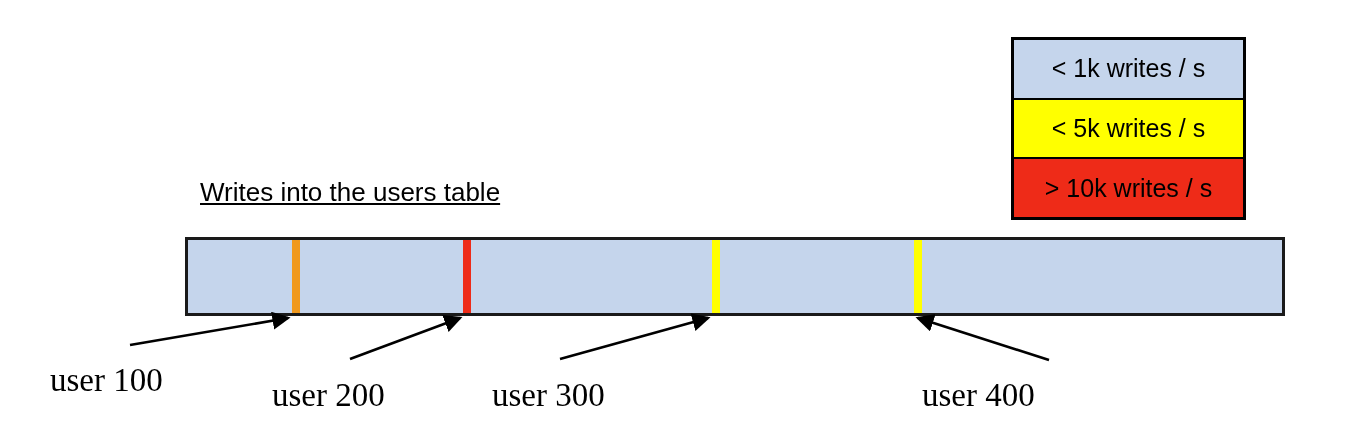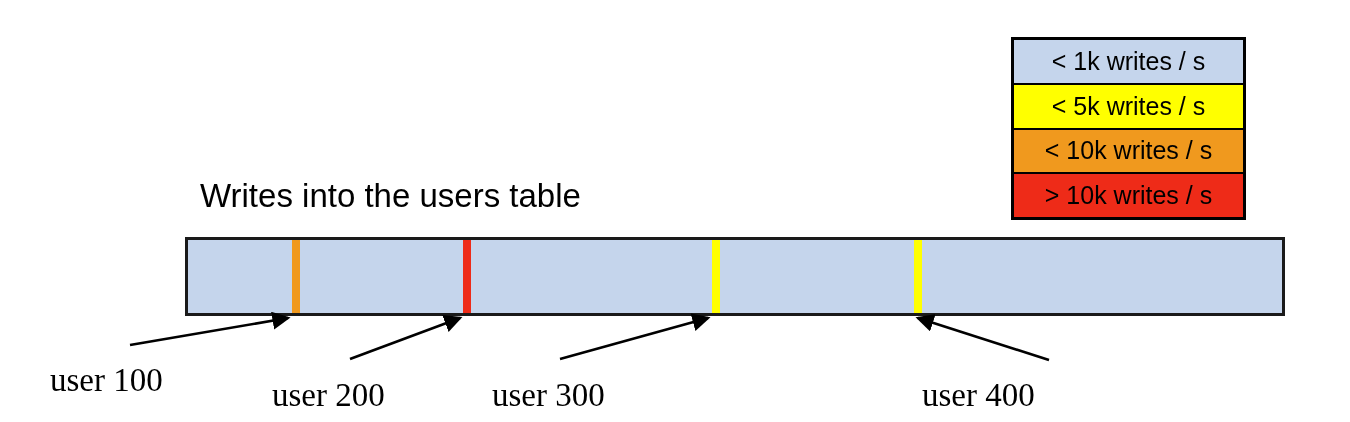--- a/index.html
+++ b/index.html
@@ -47,23 +47,24 @@
     line-height: 1;
     white-space: nowrap;
   }
   .legend-row:last-child { border-bottom: none; justify-content: center; }
 
   
   .chart-title {
     position: absolute;
     left: 200px;
     top: 152px;
-    font-size: 33px;
+    font-size: 26px;
     line-height: 1;
     white-space: nowrap;
+    text-decoration: underline;
   }
 
   
   .bar-outer {
     position: absolute;
     left: 185px;
     top: 210px;
     width: 1100px;
     height: 79px;
     border: 3px solid #1a1a1a;
@@ -103,23 +104,20 @@
 
 <div id="stage">
 
   <div class="legend">
     <div class="legend-row" style="background:#c5d5ec">
       <span>&lt; 1k writes / s</span>
     </div>
     <div class="legend-row" style="background:#ffff00">
       <span>&lt; 5k writes / s</span>
     </div>
-    <div class="legend-row" style="background:#f0991e">
-      <span>&lt; 10k writes / s</span>
-    </div>
     <div class="legend-row" style="background:#ee2b18">
       <span>&gt; 10k writes / s</span>
     </div>
   </div>
 
   <div class="chart-title">Writes into the users table</div>
 
   <div class="bar-outer">
     <div class="bar-inner">
       <div class="stripe" style="left:104px;background:#f0991e"></div>

